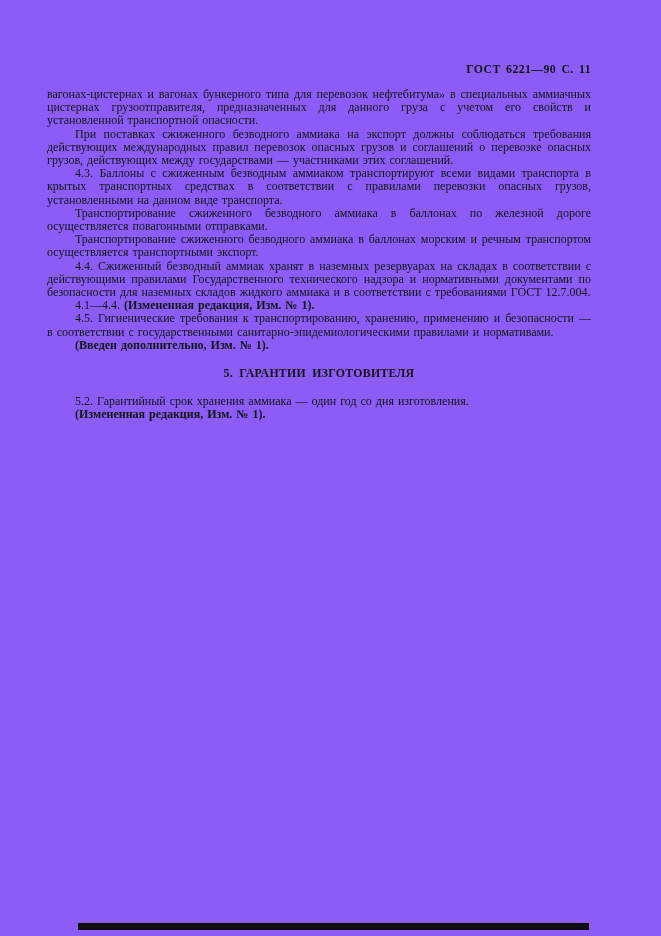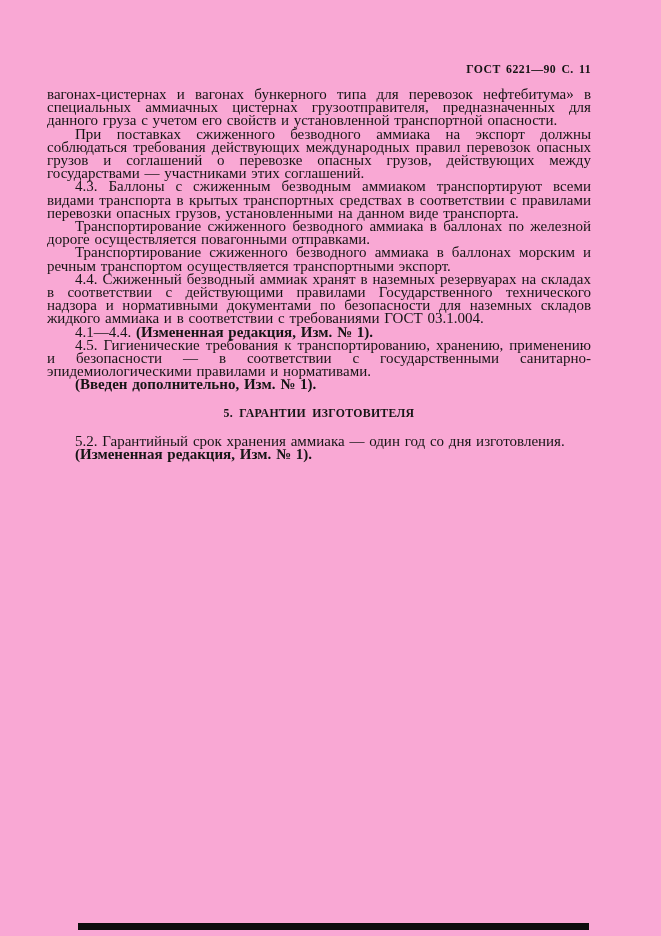--- a/index.html
+++ b/index.html
@@ -1,20 +1,20 @@
 <!DOCTYPE html>
 <html><head>
 <meta charset="utf-8">
 <style>
   html, body { margin: 0; padding: 0; background: #ffffff; }
   .page {
     position: relative;
     width: 661px;
     height: 936px;
-    background: #f9a8d4;
+    background: #8b5cf6;
     overflow: hidden;
     font-family: "Liberation Serif", "DejaVu Serif", serif;
     color: #151515;
   }
   .page-header {
     position: absolute;
     top: 62px;
     left: 47px;
     width: 544px;
     text-align: right;
@@ -26,21 +26,21 @@
   }
   .body-text {
     position: absolute;
     top: 88px;
     left: 47px;
     width: 544px;
   }
   .para {
     margin: 0;
     text-align: justify;
-    font-size: 15px;
+    font-size: 12px;
     line-height: 13.2px;
     word-spacing: 1px;
   }
   .para.indent { text-indent: 28px; }
   .para .b, .para.boldp { font-weight: bold; }
   .section-heading {
     margin: 14px 0 14px 0;
     text-align: center;
     font-weight: bold;
     font-size: 11.8px;
@@ -68,21 +68,21 @@
     <p class="para"><span>вагонах-цистернах и вагонах бункерного типа для перевозок нефтебитума» в специальных аммиачных цистернах грузоотправителя, предназначенных для данного груза с учетом его свойств и установленной транспортной опасности.</span><span class="b"></span></p>
 
     <p class="para indent"><span>При поставках сжиженного безводного аммиака на экспорт должны соблюдаться требования действующих международных правил перевозок опасных грузов и соглашений о перевозке опасных грузов, действующих между государствами — участниками этих соглашений.</span><span class="b"></span></p>
 
     <p class="para indent"><span>4.3. Баллоны с сжиженным безводным аммиаком транспортируют всеми видами транспорта в крытых транспортных средствах в соответствии с правилами перевозки опасных грузов, установленными на данном виде транспорта.</span><span class="b"></span></p>
 
     <p class="para indent"><span>Транспортирование сжиженного безводного аммиака в баллонах по железной дороге осуществляется повагонными отправками.</span><span class="b"></span></p>
 
     <p class="para indent"><span>Транспортирование сжиженного безводного аммиака в баллонах морским и речным транспортом осуществляется транспортными экспорт.</span><span class="b"></span></p>
 
-    <p class="para indent"><span>4.4. Сжиженный безводный аммиак хранят в наземных резервуарах на складах в соответствии с действующими правилами Государственного технического надзора и нормативными документами по безопасности для наземных складов жидкого аммиака и в соответствии с требованиями ГОСТ 03.1.004.</span><span class="b"></span></p>
+    <p class="para indent"><span>4.4. Сжиженный безводный аммиак хранят в наземных резервуарах на складах в соответствии с действующими правилами Государственного технического надзора и нормативными документами по безопасности для наземных складов жидкого аммиака и в соответствии с требованиями ГОСТ 12.7.004.</span><span class="b"></span></p>
 
 
 
     <p class="para indent"><span>4.1—4.4. </span><span class="b">(Измененная редакция, Изм. № 1).</span></p>
 
     <p class="para indent"><span>4.5. Гигиенические требования к транспортированию, хранению, применению и безопасности — в соответствии с государственными санитарно-эпидемиологическими правилами и нормативами.</span><span class="b"></span></p>
 
     <p class="para indent"><span></span><span class="b">(Введен дополнительно, Изм. № 1).</span></p>
 
     <h2 class="section-heading">5. ГАРАНТИИ ИЗГОТОВИТЕЛЯ</h2>

